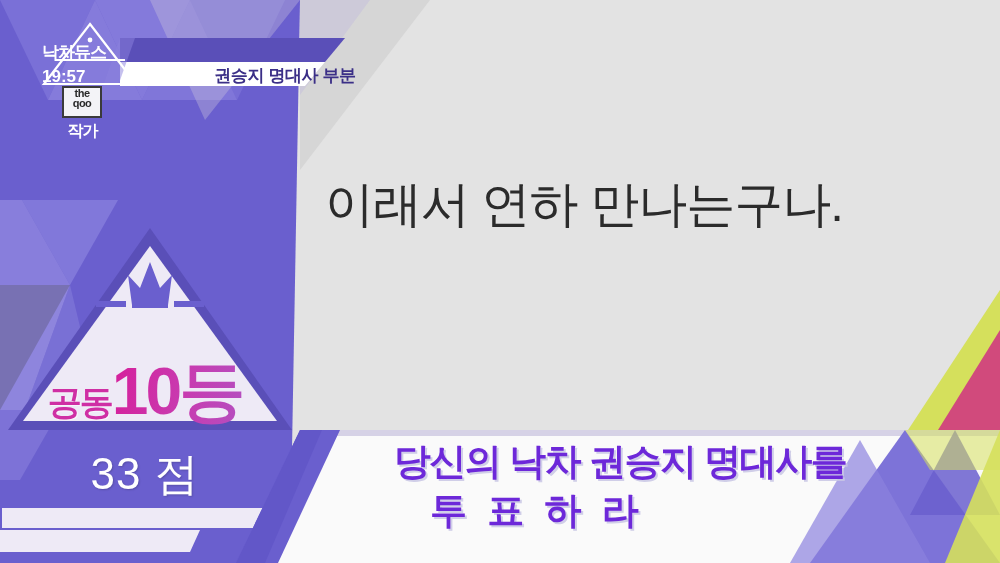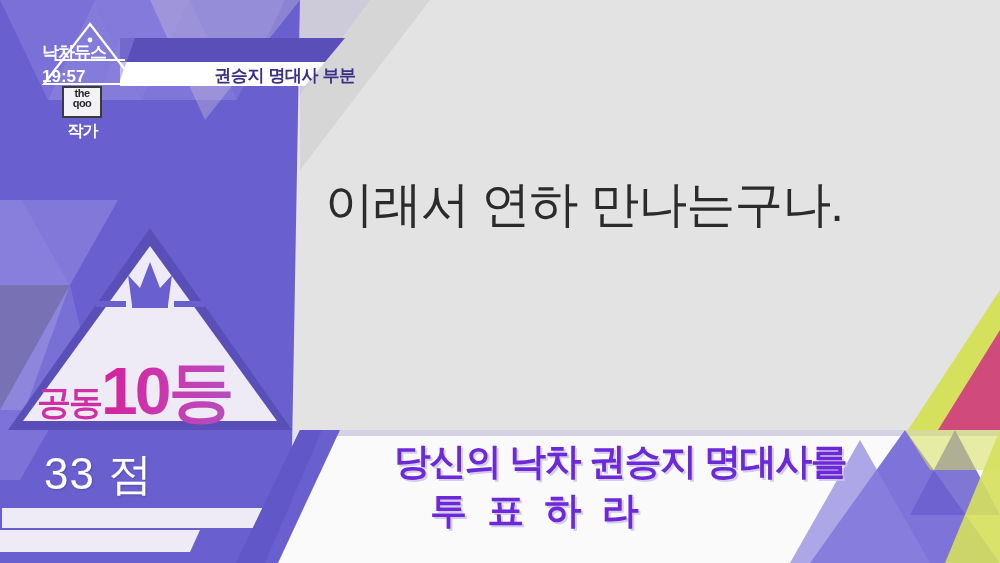--- a/index.html
+++ b/index.html
@@ -37,41 +37,40 @@
   }
 
   .author-line1,.author-line2{
     position:absolute;left:0;width:165px;text-align:center;
     color:#ffffff;font-weight:bold;letter-spacing:-1px;line-height:1;
   }
   .author-line1{top:123px;font-size:16px;}
   .author-line2{top:145px;font-size:20px;}
 
   .rank-text{
-    position:absolute;left:0;top:358px;width:290px;
-    line-height:1;white-space:nowrap;padding-left:37px;
+    position:absolute;left:0;top:358px;width:290px;text-align:center;
+    line-height:1;white-space:nowrap;
   }
   .rank-small{
     font-size:34px;font-weight:bold;letter-spacing:-2px;
     color:#cf2fa4;
     -webkit-text-stroke:0px;
     text-shadow:1px 1px 0 rgba(255,255,255,.55);
     vertical-align:baseline;
   }
   .rank-big{
     font-size:66px;font-weight:bold;letter-spacing:-3px;
     background:linear-gradient(100deg,#d61f9a 0%,#c83bb0 55%,#b44fc0 100%);
     -webkit-background-clip:text;background-clip:text;color:transparent;
     vertical-align:baseline;
   }
   .score-text{
-    position:absolute;left:0;top:452px;width:290px;text-align:left;
+    position:absolute;left:0;top:452px;width:290px;text-align:center;
     font-size:44px;color:#ffffff;letter-spacing:1px;line-height:1;
     text-shadow:1px 1px 2px rgba(0,0,0,.18);
-    padding-left:44px;
   }
 
   
   .hdr1-text{
     position:absolute;left:140px;top:44px;width:300px;
     font-size:14.5px;font-weight:bold;color:#ffffff;letter-spacing:-0.4px;
     line-height:1;
   }
   .hdr2-text{
     position:absolute;left:140px;top:67px;width:290px;text-align:center;

